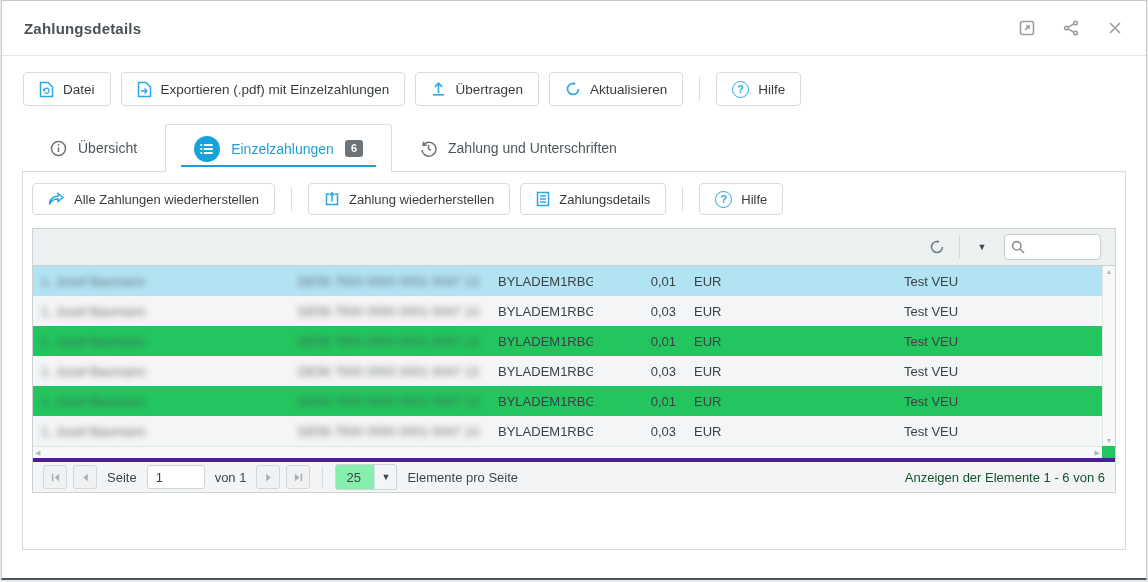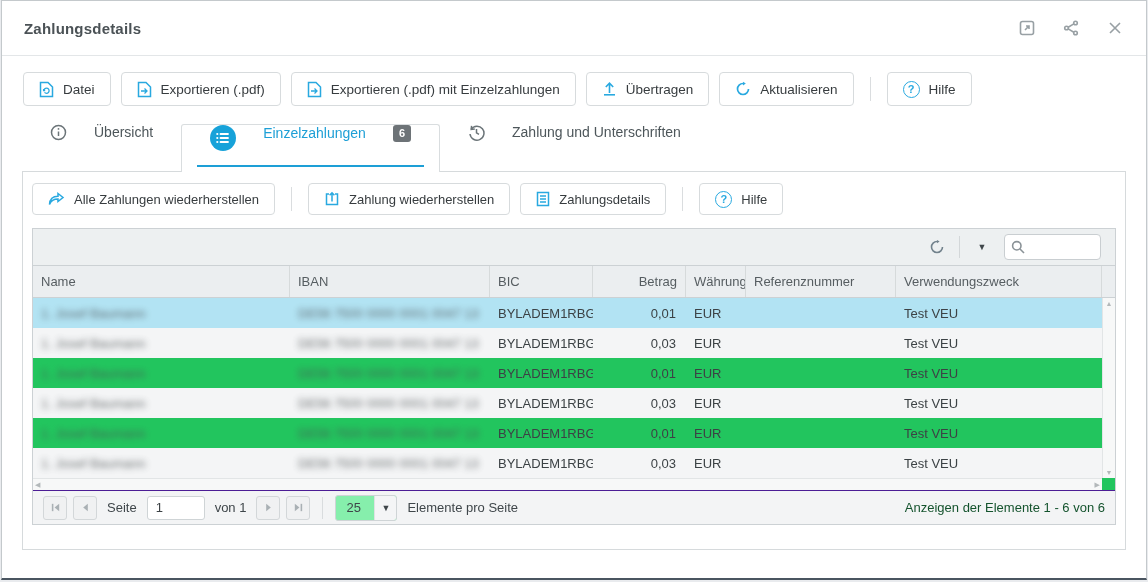--- a/index.html
+++ b/index.html
@@ -16,21 +16,21 @@
 
   
   .toolbar { display:flex; align-items:center; gap:10px; padding:16px 21px 8px 21px; }
   .btn { display:inline-flex; align-items:center; gap:9px; height:34px; padding:0 15px; background:#fff; border:1px solid #d7dbdd; border-radius:4px; color:#373c3f; font-size:13.5px; cursor:pointer; white-space:nowrap; }
   .btn svg { flex:none; }
   .vdiv { width:1px; height:24px; background:#dadddf; margin:0 6px; }
   .qmark { display:inline-flex; width:17px; height:17px; border:1.7px solid #29a9e0; border-radius:50%; color:#29a9e0; font-size:11px; font-weight:bold; align-items:center; justify-content:center; }
 
   
   .tabs { display:flex; align-items:stretch; height:48px; margin:10px 20px -1px 20px; position:relative; z-index:3; }
-  .tab { display:flex; align-items:flex-start; gap:27px; padding:0 28px; color:#4d565a; font-size:14px; cursor:pointer; position:relative; }
+  .tab { display:flex; align-items:center; gap:11px; padding:0 28px; color:#4d565a; font-size:14px; cursor:pointer; position:relative; }
   .tab .ginfo svg{ stroke:#6b7478; }
   .tab.active { background:#fff; border:1px solid #d9dddf; border-bottom:none; border-radius:3px 3px 0 0; color:#1d9fd6; }
   .tab.active::after { content:""; position:absolute; left:15px; right:15px; bottom:5px; height:2px; background:#1d9fd6; }
   .badge { background:#6d7377; color:#fff; font-size:11px; font-weight:bold; border-radius:3px; padding:3px 6px; line-height:1; }
   .list-circle { width:26px; height:26px; border-radius:50%; background:#17a2d9; display:flex; align-items:center; justify-content:center; }
 
   
   .panel { margin:0 20px; border:1px solid #d6dadc; background:#fff; height:379px; position:relative; z-index:2; }
   .sub-toolbar { display:flex; align-items:center; gap:10px; padding:11px 9px; }
   .btn.sm { height:32px; font-size:13px; }
@@ -59,21 +59,21 @@
   .grow.selected { background:#b2e3f3; }
   .cell { padding:0 8px; overflow:hidden; white-space:nowrap; }
   .cell.c-betrag { padding-right:10px; }
   .redacted { filter:blur(3px); opacity:.8; color:#4b4f52; }
 
   .vscroll { position:absolute; top:0; right:0; bottom:12px; width:13px; background:#f7f8f8; border-left:1px solid #e2e5e6; display:flex; flex-direction:column; justify-content:space-between; align-items:center; padding:2px 0; }
   .hscroll { position:absolute; left:0; right:13px; bottom:0; height:12px; background:#f7f8f8; border-top:1px solid #e2e5e6; display:flex; justify-content:space-between; align-items:center; padding:0 2px; }
   .sarrow { font-size:7px; color:#b3b8ba; line-height:1; cursor:pointer; }
 
   
-  .pager { height:34px; background:#f3f4f5; border-top:1px solid #4c1d95; display:flex; align-items:center; padding:0 10px; gap:6px; font-size:13px; color:#3f464a; }
+  .pager { height:34px; background:#f3f4f5; border-top:4px solid #4c1d95; display:flex; align-items:center; padding:0 10px; gap:6px; font-size:13px; color:#3f464a; }
   .pbtn { width:24px; height:24px; border:1px solid #d3d7d9; border-radius:3px; background:#f0f1f2; display:flex; align-items:center; justify-content:center; cursor:default; }
   .pbtn svg { fill:#a9b0b4; }
   .plabel { margin:0 4px; }
   .page-input { width:58px; height:24px; border:1px solid #cfd4d6; border-radius:3px; padding:0 8px; font-size:13px; font-family:"Liberation Sans",sans-serif; color:#3c4245; }
   .pdiv { width:1px; height:22px; background:#d9dcde; margin:0 6px; }
   .pselect { display:flex; height:26px; border:1px solid #cfd4d6; border-radius:3px; background:#86efac; overflow:hidden; cursor:pointer; }
   .pselect .val { display:flex; align-items:center; padding:0 10px; min-width:38px; }
   .pselect .car { display:flex; align-items:center; justify-content:center; width:22px; border-left:1px solid #dfe2e4; background:#f4f5f6; font-size:9px; color:#3f464a; }
   .summary { margin-left:auto; color:#14532d; }
 
@@ -120,29 +120,20 @@
       </span>
       <span>Datei</span>
     </button>
     <button class="btn">
       <span class="ic">
         <svg width="15" height="17" viewBox="0 0 15 17" fill="none" stroke="#29a9e0" stroke-width="1.5">
             <path d="M1.5 1.5 H9 L13.5 6 V15.5 H1.5 Z"></path>
             <path d="M4 10 H10 M7.5 7.5 L10 10 L7.5 12.5" stroke-width="1.3"></path>
           </svg>
       </span>
-      <span>Exportieren (.pdf)</span>
-    </button>
-    <button class="btn">
-      <span class="ic">
-        <svg width="15" height="17" viewBox="0 0 15 17" fill="none" stroke="#29a9e0" stroke-width="1.5">
-            <path d="M1.5 1.5 H9 L13.5 6 V15.5 H1.5 Z"></path>
-            <path d="M4 10 H10 M7.5 7.5 L10 10 L7.5 12.5" stroke-width="1.3"></path>
-          </svg>
-      </span>
       <span>Exportieren (.pdf) mit Einzelzahlungen</span>
     </button>
     <button class="btn">
       <span class="ic">
         <svg width="15" height="16" viewBox="0 0 15 16" fill="none" stroke="#29a9e0" stroke-width="1.6">
             <path d="M7.5 12 V2.5 M3.8 6 L7.5 2.2 L11.2 6"></path>
             <path d="M2 13.8 H13"></path>
           </svg>
       </span>
       <span>Übertragen</span>
@@ -246,30 +237,20 @@
         <span class="gicon caret">▼</span>
         <span class="search-wrap">
           <svg width="14" height="14" viewBox="0 0 14 14" fill="none" stroke="#8a9297" stroke-width="1.6">
               <circle cx="5.8" cy="5.8" r="4.2"></circle>
               <path d="M9 9 L13 13"></path>
             </svg>
           <input class="search-input" type="text" value="" style="">
         </span>
       </div>
 
-      <div class="hdr">
-        <div class="hcell c-name">Name</div>
-        <div class="hcell c-iban">IBAN</div>
-        <div class="hcell c-bic">BIC</div>
-        <div class="hcell c-betrag">Betrag</div>
-        <div class="hcell c-waehrung">Währung</div>
-        <div class="hcell c-ref">Referenznummer</div>
-        <div class="hcell c-zweck">Verwendungszweck</div>
-        <div class="hcell c-spacer"></div>
-      </div>
 
       <div class="body">
         <div class="rows">
 
           <div class="grow selected">
             <div class="cell c-name redacted">1. Josef Baumann</div>
             <div class="cell c-iban redacted">DE56 7500 0000 0001 0047 13</div>
             <div class="cell c-bic">BYLADEM1RBG</div>
             <div class="cell c-betrag">0,01</div>
             <div class="cell c-waehrung">EUR</div>

